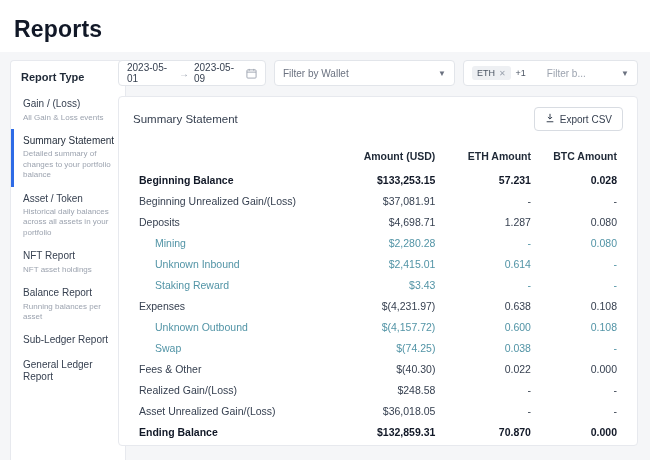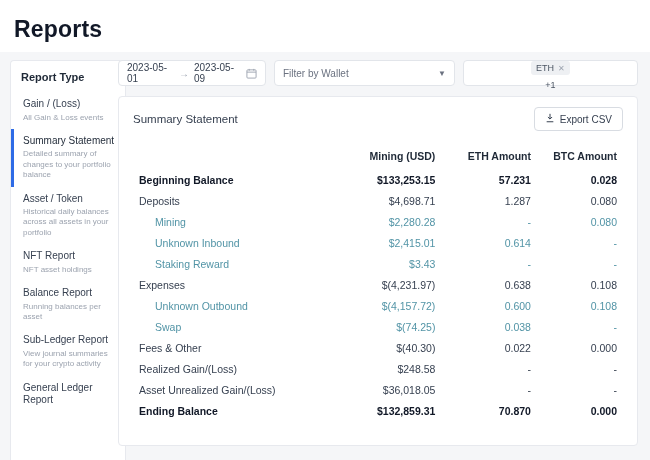--- a/index.html
+++ b/index.html
@@ -22,21 +22,21 @@
 
   
   .toolbar { position:absolute; left:118px; top:60px; right:12px; display:flex; gap:8px; }
   .control { background:#fff; border:1px solid #e2e5ea; border-radius:4px; height:26px;
              display:flex; align-items:center; padding:0 8px; font-size:10px; color:#6b7280; }
   .date-control { width:152px; gap:5px; }
   .date-text { color:#374151; }
   .arrow { color:#9ca3af; font-size:10px; }
   .cal-icon { margin-left:auto; display:flex; }
   .wallet-control { width:186px; justify-content:space-between; }
-  .token-control { width:180px; gap:5px;flex-direction:column; }
+  .token-control { width:180px; gap:5px; }
   .chevron { color:#6b7280; font-size:8px; }
   .tag { background:#eef0f3; border-radius:3px; padding:2px 5px; font-size:9px; color:#4b5563;
          display:flex; align-items:center; gap:4px; }
   .tag-x { color:#9ca3af; font-size:8px; cursor:pointer; }
   .extra-count { color:#4b5563; font-size:9px; }
   .token-ph { color:#9ca3af; flex:1; white-space:nowrap; overflow:hidden;padding-left:16px; }
 
   
   .card { position:absolute; left:118px; top:96px; right:12px; bottom:14px;
           background:#fff; border:1px solid #e7e9ee; border-radius:4px; overflow:hidden; }
@@ -81,21 +81,20 @@
       <div class="side-item">
     <div class="side-item-label">NFT Report</div>
     <div class="side-item-sub">NFT asset holdings</div>
   </div>
       <div class="side-item">
     <div class="side-item-label">Balance Report</div>
     <div class="side-item-sub">Running balances per asset</div>
   </div>
       <div class="side-item">
     <div class="side-item-label">Sub-Ledger Report</div>
-    <div class="side-item-sub">View journal summaries for your crypto activity</div>
   </div>
       <div class="side-item">
     <div class="side-item-label">General Ledger Report</div>
 
   </div>
     </div>
 </div>
 
 <div class="toolbar">
   <div class="control date-control">
@@ -136,33 +135,39 @@
           </svg>
       </span>
       <span>Export CSV</span>
     </button>
   </div>
 
   <table>
     <thead>
       <tr>
         <th class="first"></th>
-        <th class="c-usd">Mining (USD)</th>
+        <th class="c-usd">Amount (USD)</th>
         <th class="c-eth">ETH Amount</th>
         <th class="c-btc">BTC Amount</th>
       </tr>
     </thead>
     <tbody>
         <tr class="bold">
     <td class="c-label">Beginning Balance</td>
     <td class="c-usd">$133,253.15</td>
     <td class="c-eth">57.231</td>
     <td class="c-btc">0.028</td>
   </tr>
         <tr class="normal">
+    <td class="c-label">Beginning Unrealized Gain/(Loss)</td>
+    <td class="c-usd">$37,081.91</td>
+    <td class="c-eth">-</td>
+    <td class="c-btc">-</td>
+  </tr>
+        <tr class="normal">
     <td class="c-label">Deposits</td>
     <td class="c-usd">$4,698.71</td>
     <td class="c-eth">1.287</td>
     <td class="c-btc">0.080</td>
   </tr>
         <tr class="sub">
     <td class="c-label">Mining</td>
     <td class="c-usd">$2,280.28</td>
     <td class="c-eth">-</td>
     <td class="c-btc">0.080</td>

